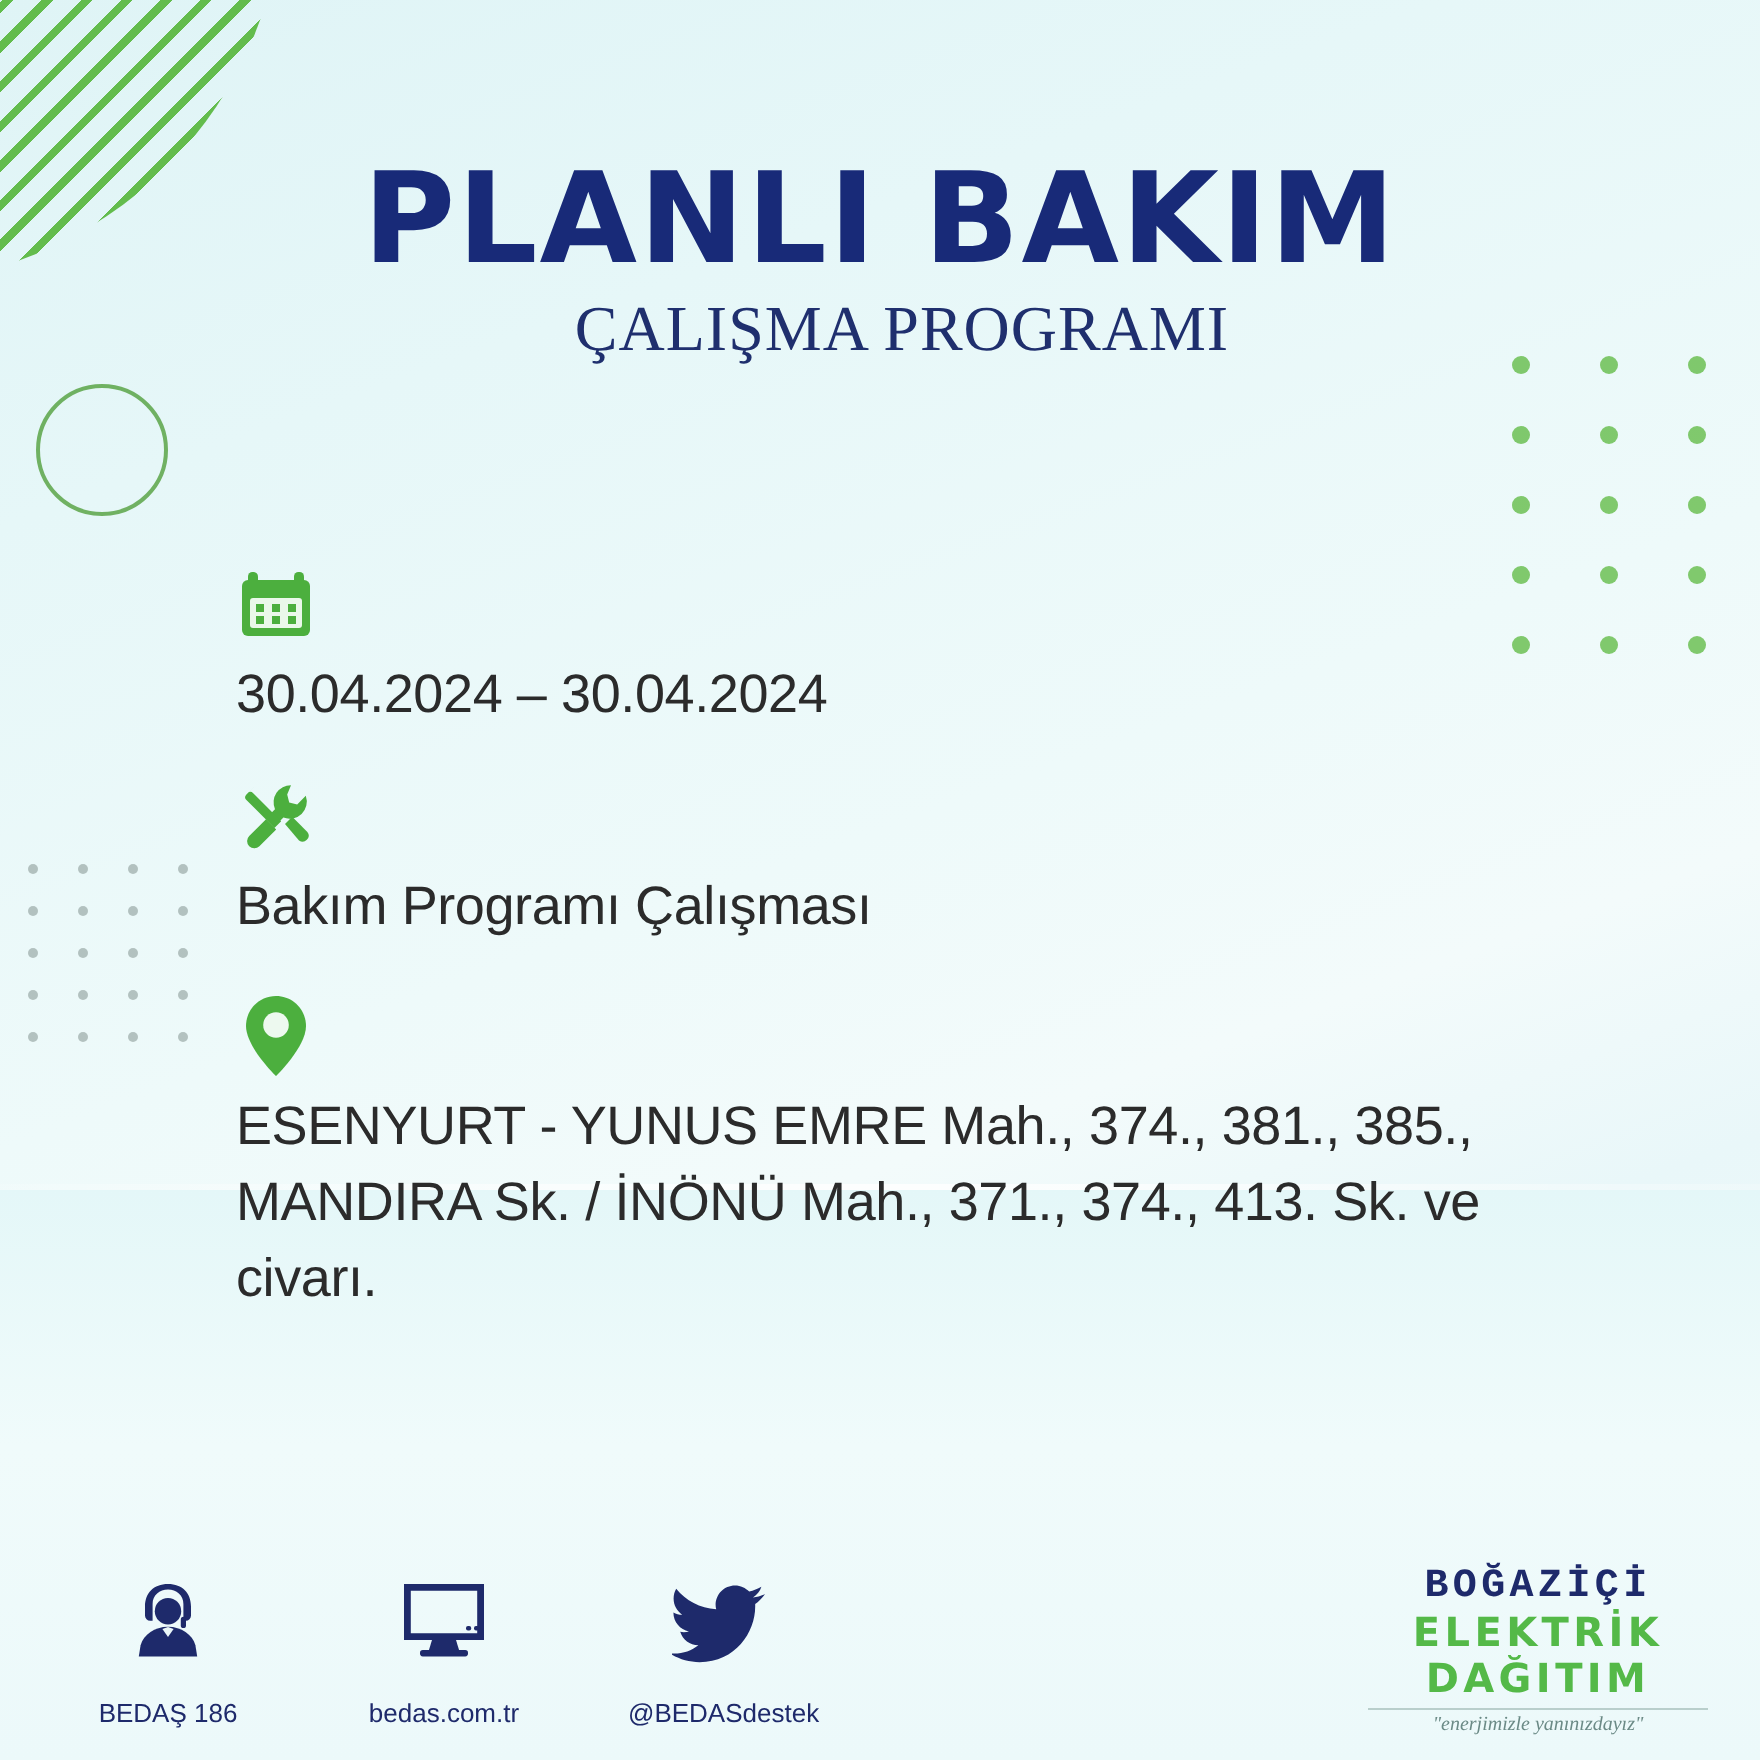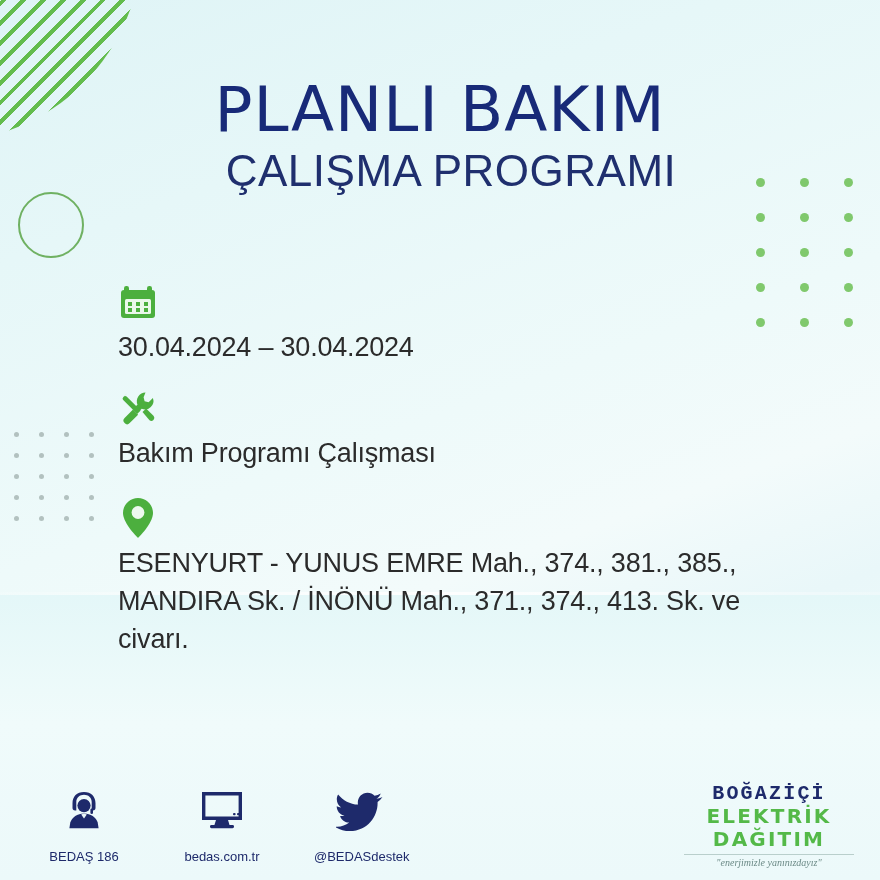--- a/index.html
+++ b/index.html
@@ -97,33 +97,33 @@
   .header {
     position: absolute;
     left: 0;
     top: 78px;
     width: 880px;
     text-align: center;
   }
   .title-main {
     font-size: 63px;
     line-height: 1.02;
-    font-weight: normal;
+    font-weight: bold;
     letter-spacing: 1px;
     color: #182a78;
     font-family: "DejaVu Sans", sans-serif;
   }
   .title-sub {
     margin-top: 6px;
-    font-size: 44px;
+    font-size: 32px;
     line-height: 1.05;
     font-weight: normal;
     letter-spacing: .5px;
     color: #1f2f6e;
-    font-family: Liberation Sans, sans-serif;
+    font-family: Liberation Serif, serif;
     margin-left: 22px;
   }
 
   
   .info {
     position: absolute;
     left: 118px;
     top: 278px;
     width: 740px;
   }

